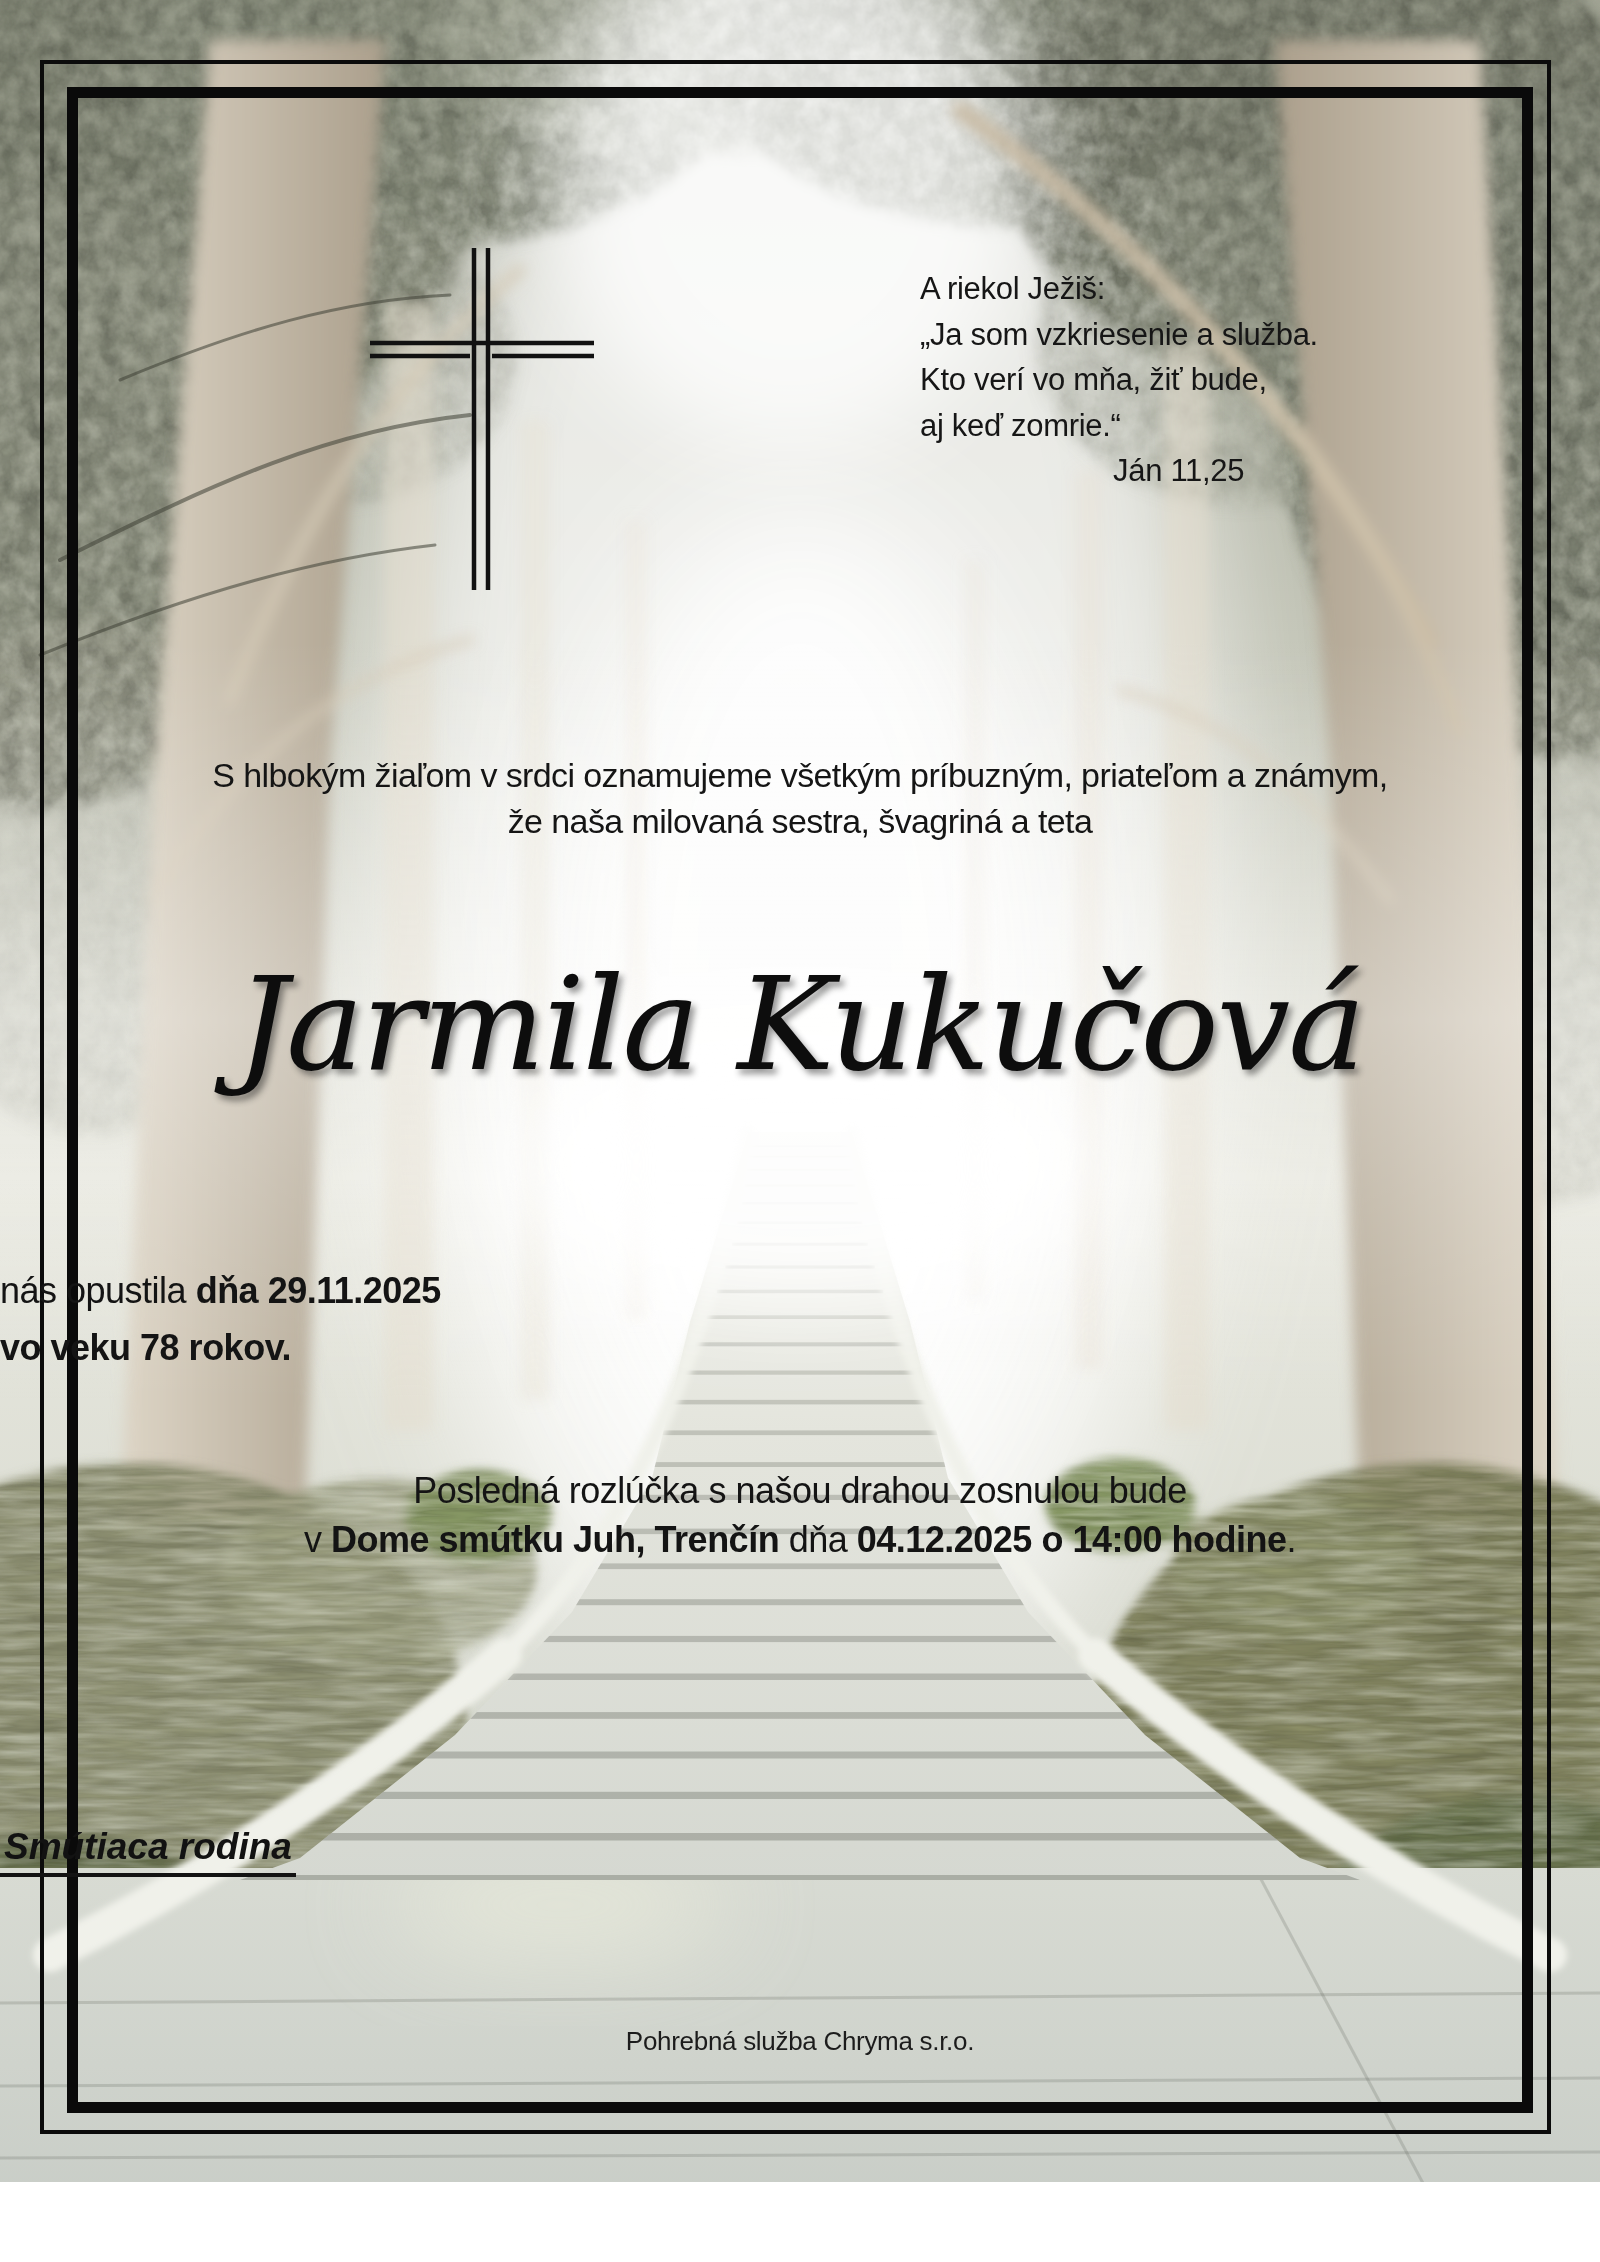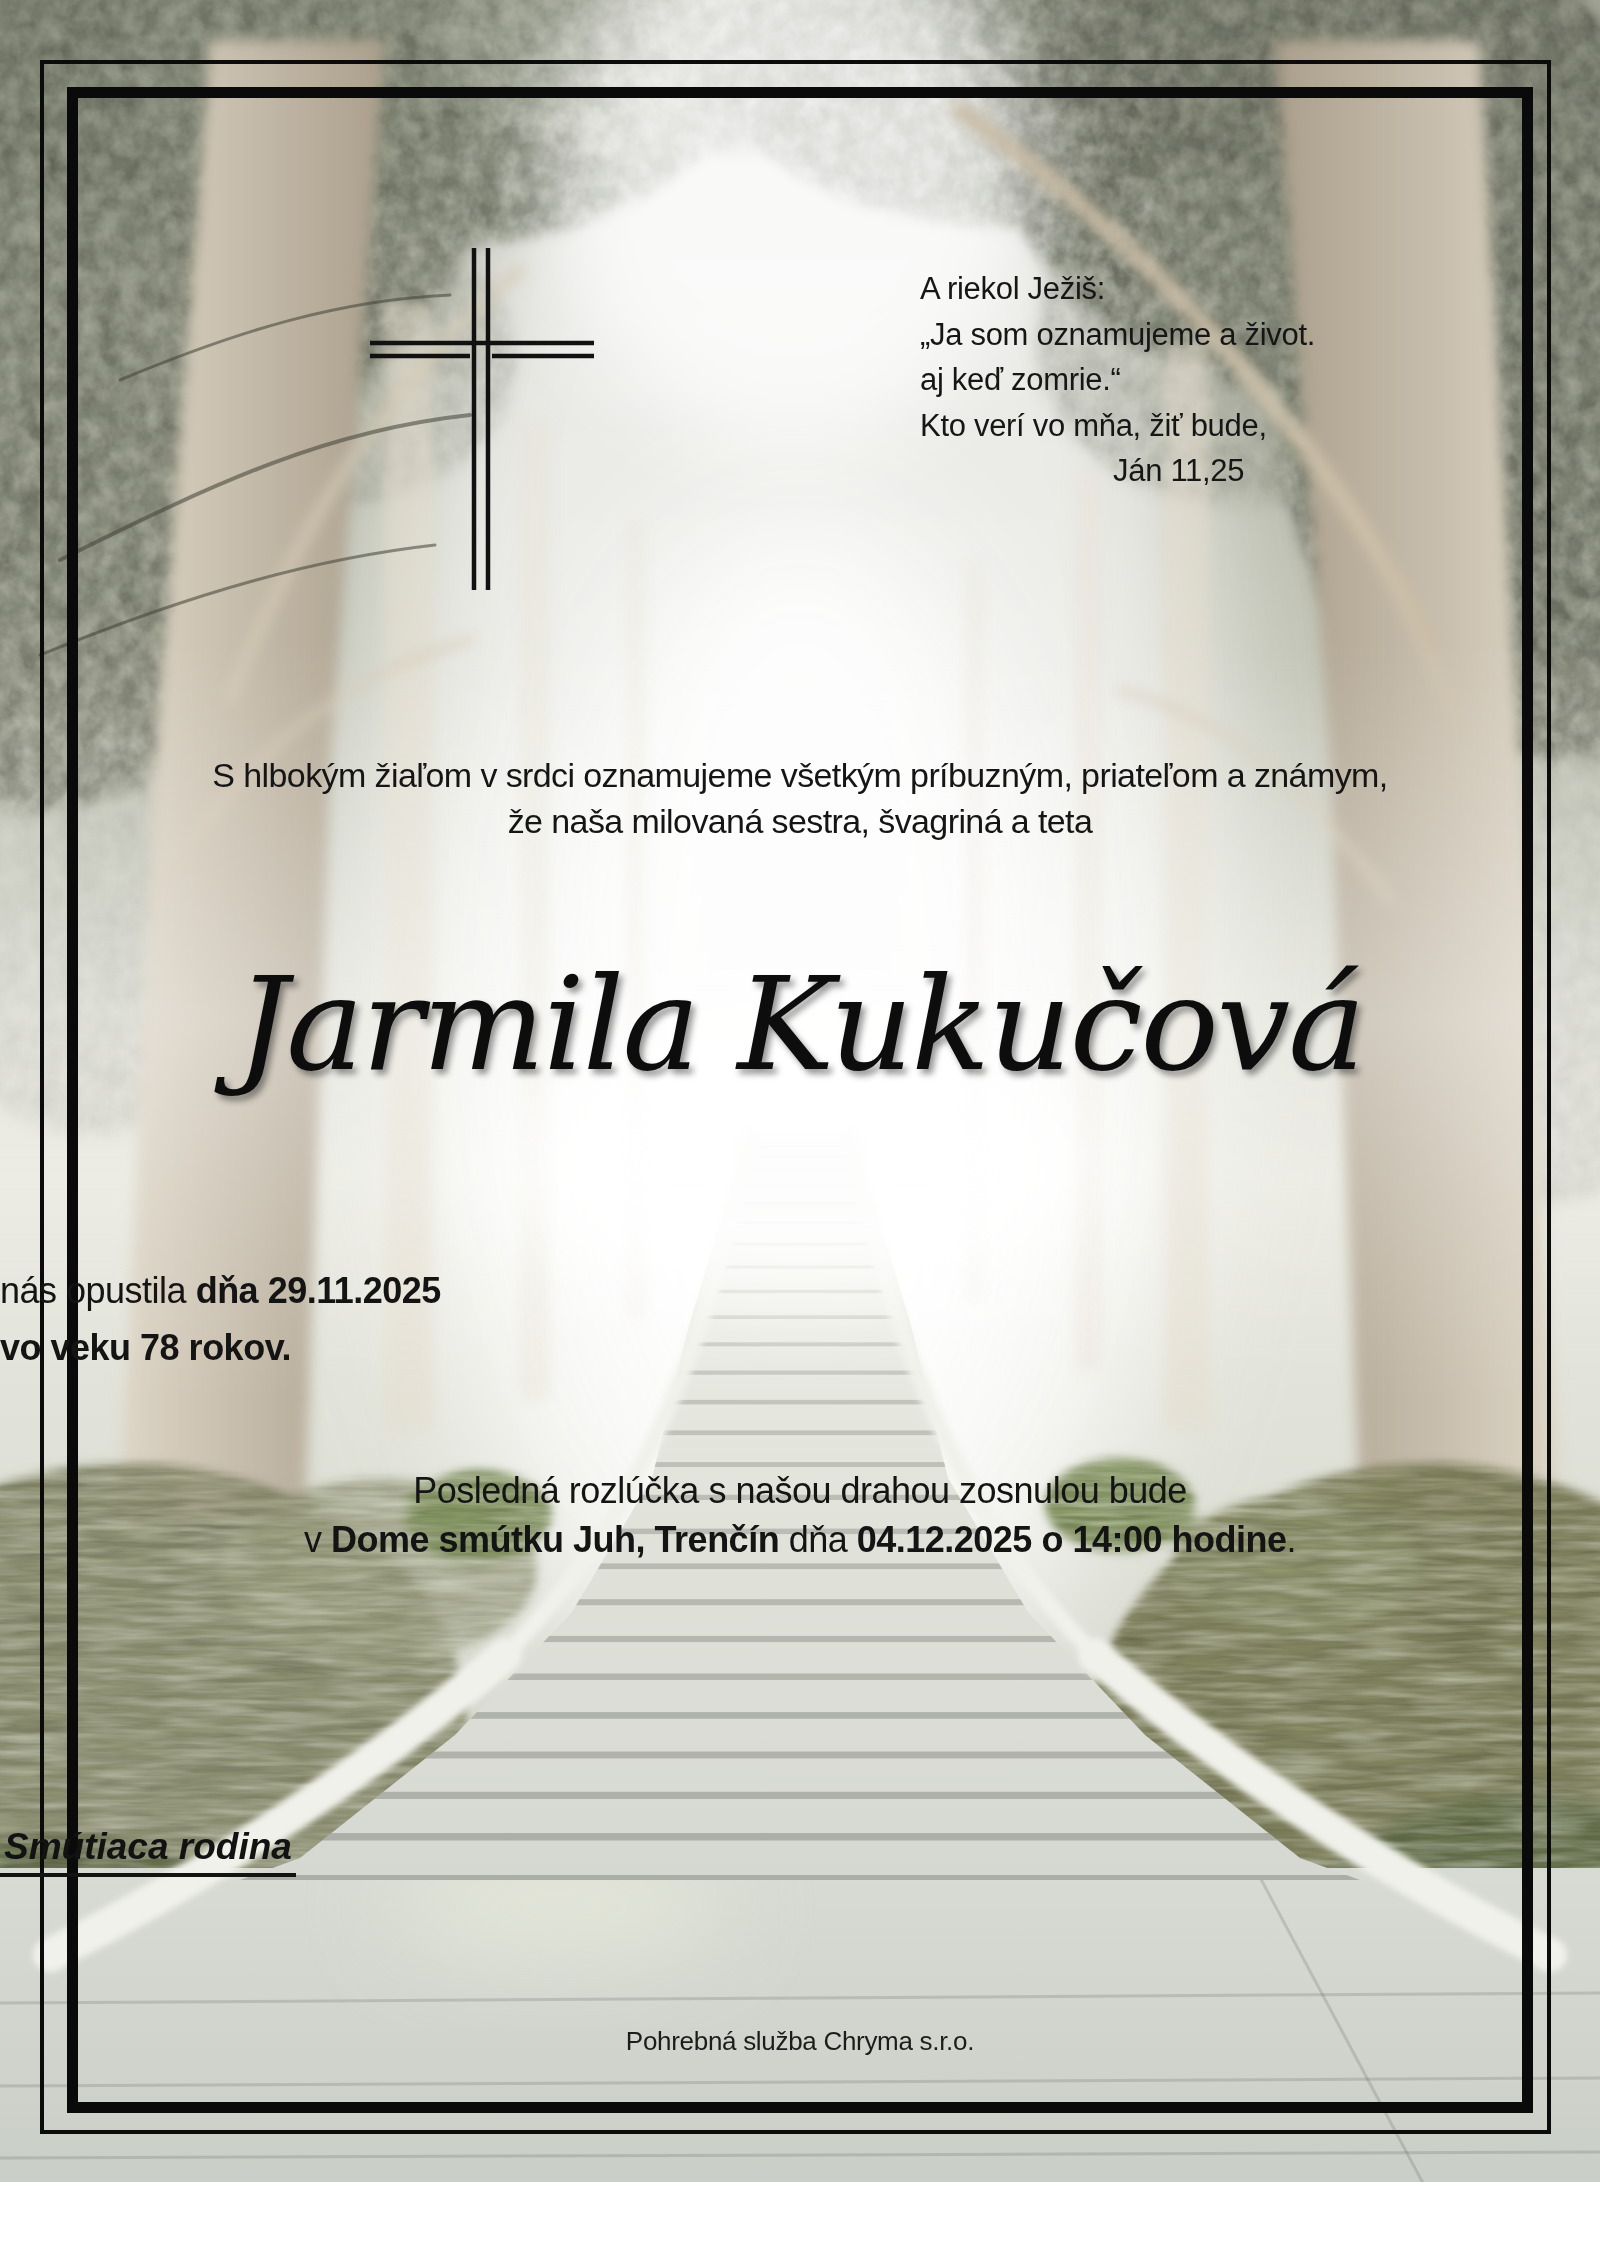--- a/index.html
+++ b/index.html
@@ -218,23 +218,23 @@
       <line x1="114" y1="8" x2="114" y2="350"></line>
       <line x1="128" y1="8" x2="128" y2="350"></line>
       <line x1="10" y1="103" x2="234" y2="103"></line>
       <line x1="10" y1="116" x2="110" y2="116"></line>
       <line x1="132" y1="116" x2="234" y2="116"></line>
     </g>
   </svg>
 
   <div class="txt quote">
     <div>A riekol Ježiš:</div>
-    <div>„Ja som oznamujeme a život.</div>
+    <div>„Ja som vzkriesenie a služba.</div>
+    <div>Kto verí vo mňa, žiť bude,</div>
     <div>aj keď zomrie.“</div>
-    <div>Kto verí vo mňa, žiť bude,</div>
     <div class="quote-ref">Ján 11,25</div>
   </div>
 
   <div class="txt announce">
     <div>S hlbokým žiaľom v srdci oznamujeme všetkým príbuzným, priateľom a známym,</div>
     <div>že naša milovaná sestra, švagriná a teta</div>
   </div>
 
   <h1 class="txt name">Jarmila Kukučová</h1>
 

